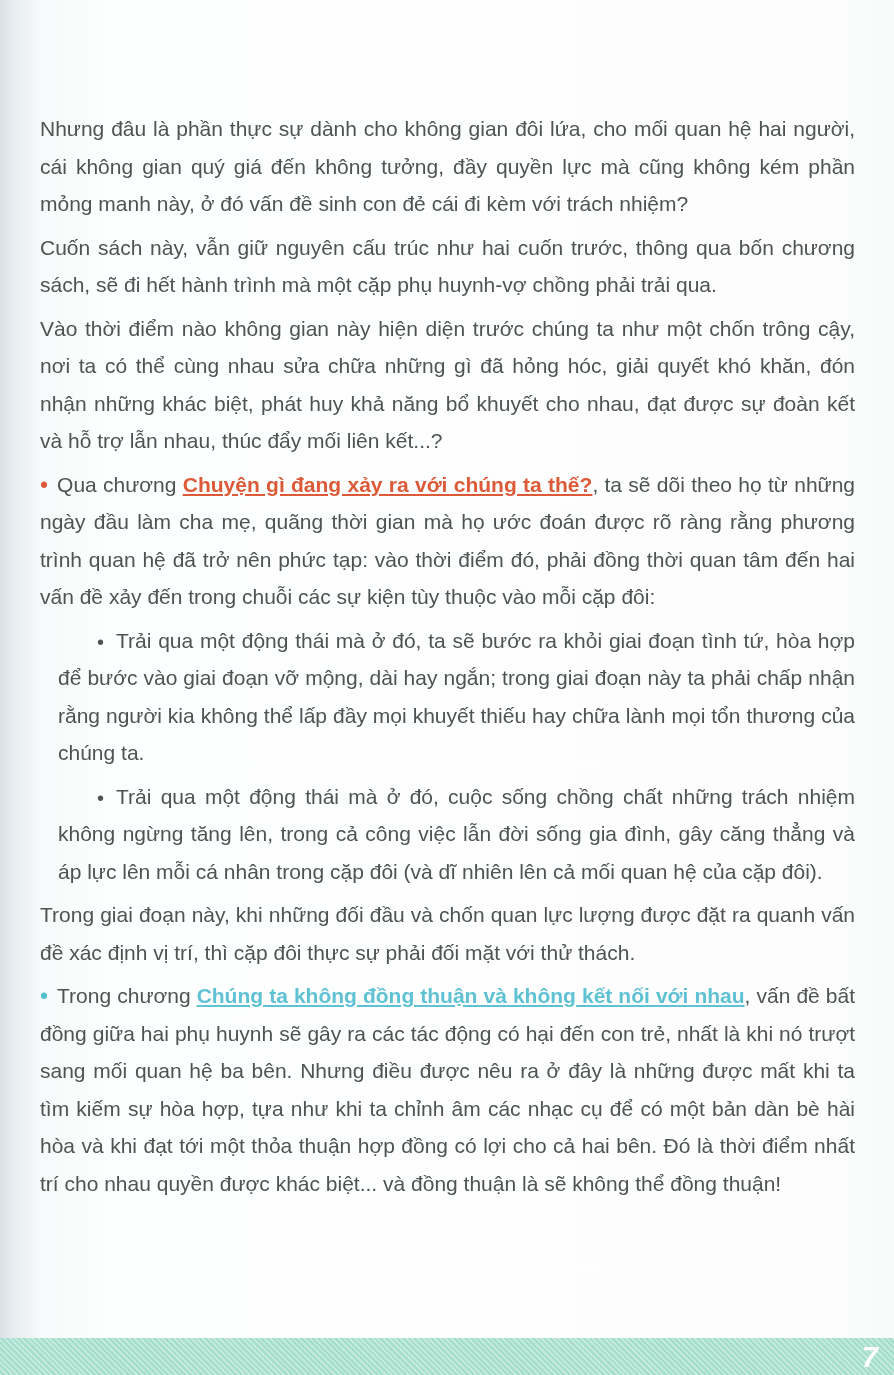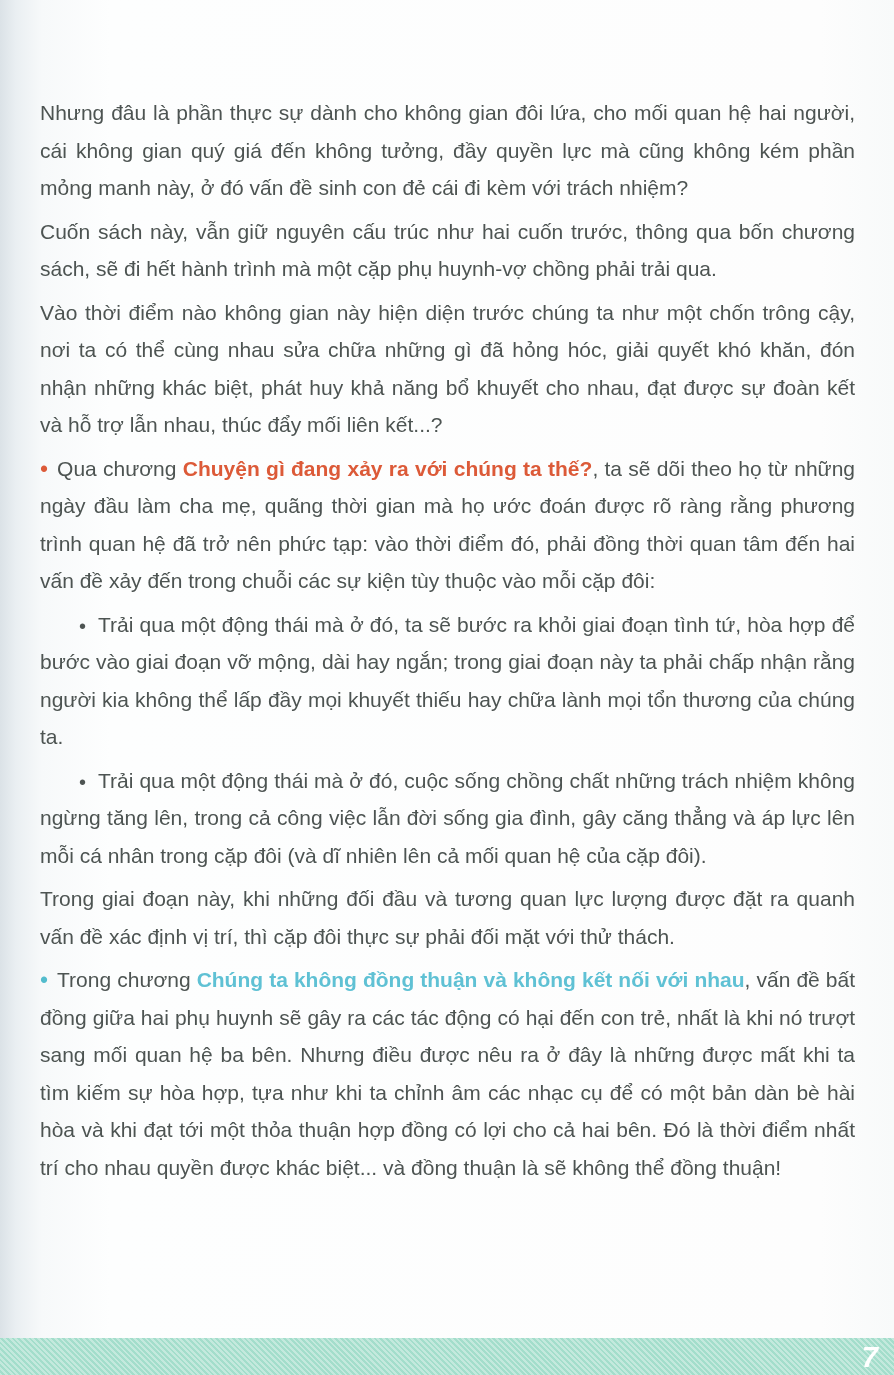--- a/index.html
+++ b/index.html
@@ -6,33 +6,33 @@
   body {
     width:894px; height:1375px;
     font-family:"Liberation Sans","DejaVu Sans",sans-serif;
     background:#ffffff;
   }
   .page {
     position:relative; width:894px; height:1375px; overflow:hidden;
     background:linear-gradient(90deg,#dbe2e7 0px,#eaeff2 16px,#f7f9fa 42px,#fdfefe 110px,#fdfdfd 820px,#f8fafa 894px);
   }
   .content {
-    position:absolute; left:40px; right:39px; top:94px;
+    position:absolute; left:40px; right:39px; top:110px;
     color:#4d5452; font-size:21px; line-height:37.5px;
     text-align:justify; text-justify:inter-word;
   }
   p.para { margin:0 0 6px 0; }
-  p.subbullet { text-indent:39px; }
+  p.subbullet { margin-left:18px; text-indent:39px; }
   .marker {
     font-size:23px; margin-right:9px; vertical-align:-1px; line-height:0;
   }
   .marker.dark { color:#4d5452; font-size:20px; margin-right:12px; }
   .marker.orange { color:#dc5a38; }
   .marker.teal  { color:#53bccd; }
-  .hl { font-weight:bold; }
+  .hl { font-weight:bold;text-decoration:underline; }
   .hl.orange { color:#dc5a38; }
   .hl.teal   { color:#5fc1d4; }
   .footer-band {
     position:absolute; left:0; right:0; bottom:0; height:37px;
     background:#aae0cf;
     background-image:repeating-linear-gradient(45deg,rgba(255,255,255,0.30) 0 2px,rgba(143,214,192,0.25) 2px 4px);
   }
   .page-number {
     position:absolute; right:16px; bottom:1px;
     color:#ffffff; font-weight:bold; font-style:italic;
@@ -43,19 +43,19 @@
 <body>
 
 <div class="page">
   <div class="content">
       <p class="para plain"><span>Nhưng đâu là phần thực sự dành cho không gian đôi lứa, cho mối quan hệ hai người, cái không gian quý giá đến không tưởng, đầy quyền lực mà cũng không kém phần mỏng manh này, ở đó vấn đề sinh con đẻ cái đi kèm với trách nhiệm?</span></p>
       <p class="para plain"><span>Cuốn sách này, vẫn giữ nguyên cấu trúc như hai cuốn trước, thông qua bốn chương sách, sẽ đi hết hành trình mà một cặp phụ huynh-vợ chồng phải trải qua.</span></p>
       <p class="para plain"><span>Vào thời điểm nào không gian này hiện diện trước chúng ta như một chốn trông cậy, nơi ta có thể cùng nhau sửa chữa những gì đã hỏng hóc, giải quyết khó khăn, đón nhận những khác biệt, phát huy khả năng bổ khuyết cho nhau, đạt được sự đoàn kết và hỗ trợ lẫn nhau, thúc đẩy mối liên kết...?</span></p>
       <p class="para bullet"><span class="marker orange">•</span><span>Qua chương </span><span class="hl orange">Chuyện gì đang xảy ra với chúng ta thế?</span><span>, ta sẽ dõi theo họ từ những ngày đầu làm cha mẹ, quãng thời gian mà họ ước đoán được rõ ràng rằng phương trình quan hệ đã trở nên phức tạp: vào thời điểm đó, phải đồng thời quan tâm đến hai vấn đề xảy đến trong chuỗi các sự kiện tùy thuộc vào mỗi cặp đôi:</span></p>
       <p class="para subbullet"><span class="marker dark">•</span><span>Trải qua một động thái mà ở đó, ta sẽ bước ra khỏi giai đoạn tình tứ, hòa hợp để bước vào giai đoạn vỡ mộng, dài hay ngắn; trong giai đoạn này ta phải chấp nhận rằng người kia không thể lấp đầy mọi khuyết thiếu hay chữa lành mọi tổn thương của chúng ta.</span></p>
       <p class="para subbullet"><span class="marker dark">•</span><span>Trải qua một động thái mà ở đó, cuộc sống chồng chất những trách nhiệm không ngừng tăng lên, trong cả công việc lẫn đời sống gia đình, gây căng thẳng và áp lực lên mỗi cá nhân trong cặp đôi (và dĩ nhiên lên cả mối quan hệ của cặp đôi).</span></p>
-      <p class="para plain"><span>Trong giai đoạn này, khi những đối đầu và tương quan lực lượng được đặt ra quanh vấn đề xác định vị trí, thì cặp đôi thực sự phải đối mặt với thử thách.</span></p>
+      <p class="para plain"><span>Trong giai đoạn này, khi những đối đầu và chốn quan lực lượng được đặt ra quanh vấn đề xác định vị trí, thì cặp đôi thực sự phải đối mặt với thử thách.</span></p>
       <p class="para bullet"><span class="marker teal">•</span><span>Trong chương </span><span class="hl teal">Chúng ta không đồng thuận và không kết nối với nhau</span><span>, vấn đề bất đồng giữa hai phụ huynh sẽ gây ra các tác động có hại đến con trẻ, nhất là khi nó trượt sang mối quan hệ ba bên. Nhưng điều được nêu ra ở đây là những được mất khi ta tìm kiếm sự hòa hợp, tựa như khi ta chỉnh âm các nhạc cụ để có một bản dàn bè hài hòa và khi đạt tới một thỏa thuận hợp đồng có lợi cho cả hai bên. Đó là thời điểm nhất trí cho nhau quyền được khác biệt... và đồng thuận là sẽ không thể đồng thuận!</span></p>
     </div>
   <div class="footer-band">
     <div class="page-number">7</div>
   </div>
 </div>
 
 </body></html>

